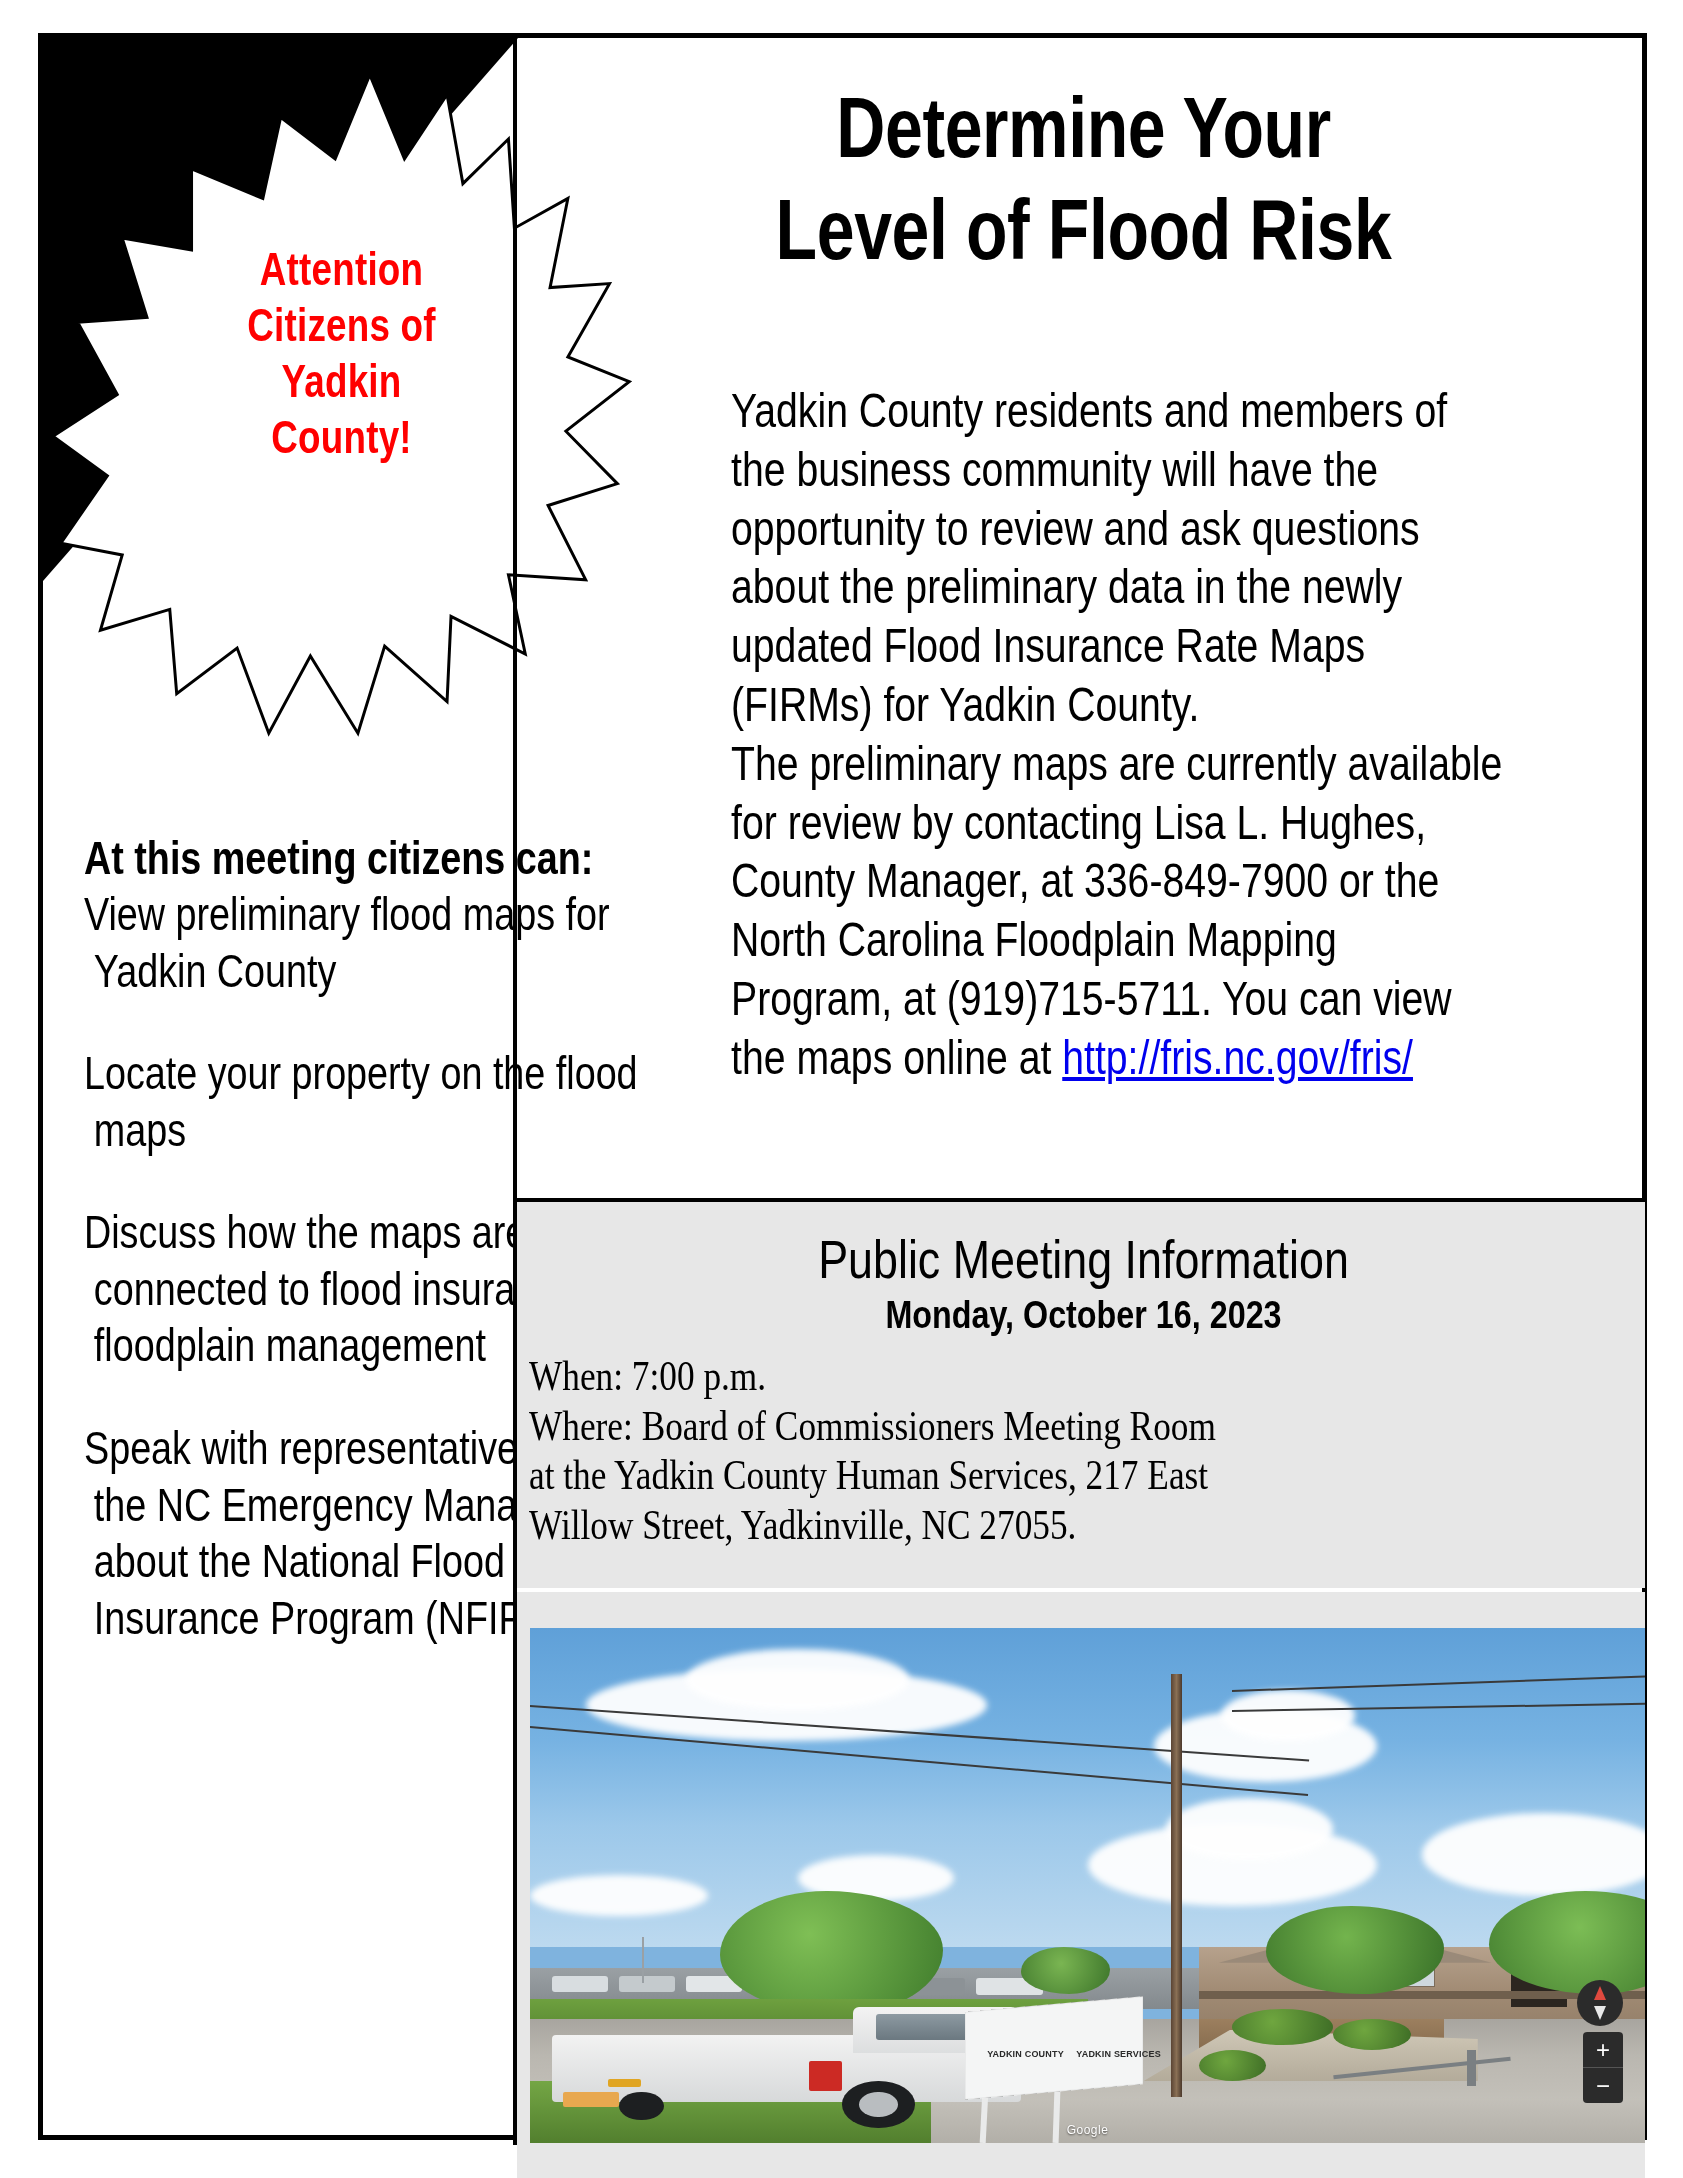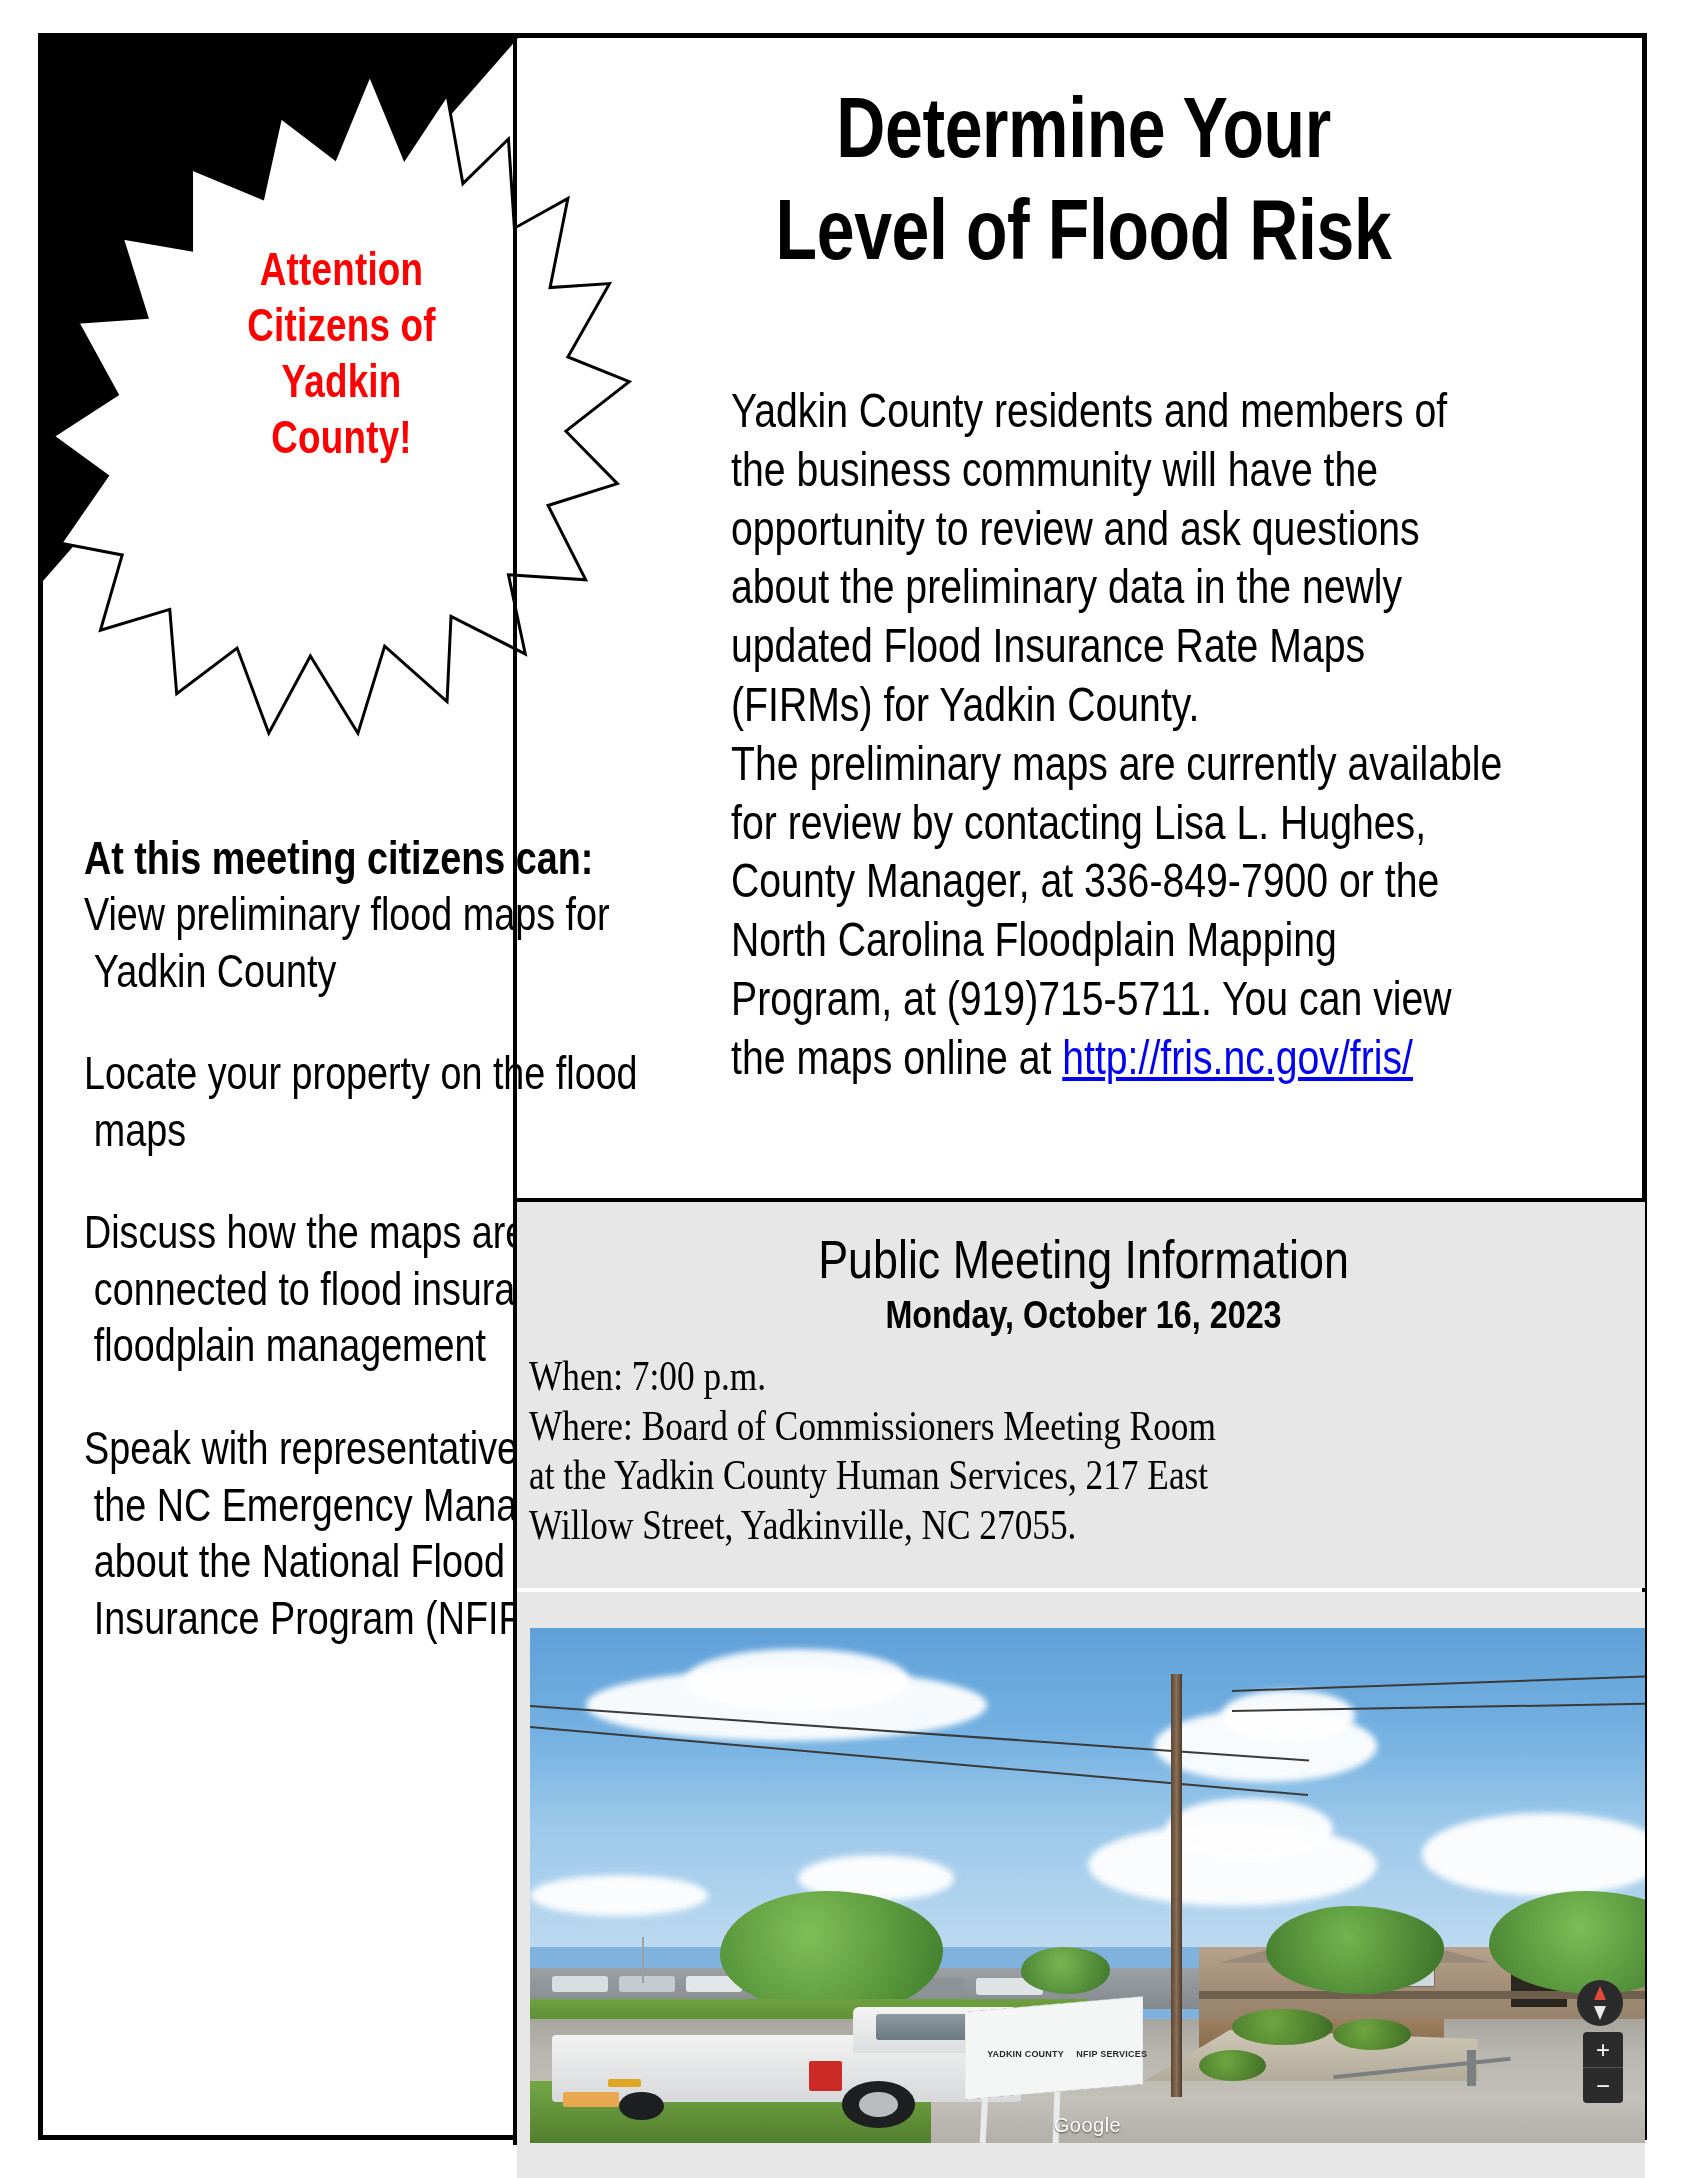--- a/index.html
+++ b/index.html
@@ -251,21 +251,21 @@
   #sp1{left:40.5%;top:83%;height:17%;transform:rotate(3deg);}
   #sp2{left:47%;top:84%;height:16%;transform:rotate(2deg);}
 
   #post-far{position:absolute;left:84%;top:82%;width:9px;height:7%;background:#7a7f82;}
   #post-arm{position:absolute;left:72%;top:85%;width:16%;height:4px;background:#7a7f82;transform:rotate(-6deg);}
 
   #flagpole{position:absolute;left:10%;top:60%;width:2px;height:9%;background:#9aa0a4;}
 
   #gwatermark{
     position:absolute;left:50%;bottom:6px;transform:translateX(-50%);
-    color:#ffffff;font-family:"Liberation Sans",sans-serif;font-size:20px;
+    color:#ffffff;font-family:"Liberation Sans",sans-serif;font-size:12px;
     letter-spacing:0.5px;text-shadow:0 1px 2px rgba(0,0,0,.6);
   }
   #compass{
     position:absolute;right:22px;bottom:117px;width:46px;height:46px;
     border-radius:50%;background:#2b2b2b;
   }
   #compass:before{
     content:"";position:absolute;left:50%;top:6px;margin-left:-6px;
     border-left:6px solid transparent;border-right:6px solid transparent;
     border-bottom:14px solid #e04a3f;
@@ -400,21 +400,21 @@
       <div id="bowtie"></div>
       <div id="plate"></div>
       <div class="wheel" id="wh1"></div>
       <div id="wh1i"></div>
       <div class="wheel" id="wh2"></div>
 
       <div class="sign-post" id="sp1"></div>
       <div class="sign-post" id="sp2"></div>
       <div id="sign-board"></div>
       <div class="sign-txt" id="sg1">YADKIN COUNTY</div>
-      <div class="sign-txt" id="sg2">NFIP SERVICES</div>
+      <div class="sign-txt" id="sg2">YADKIN SERVICES</div>
 
       <div id="post-arm"></div>
       <div id="post-far"></div>
 
       <div id="compass"></div>
       <div id="zoomctl">
         <div>+</div>
         <div>−</div>
       </div>
 

